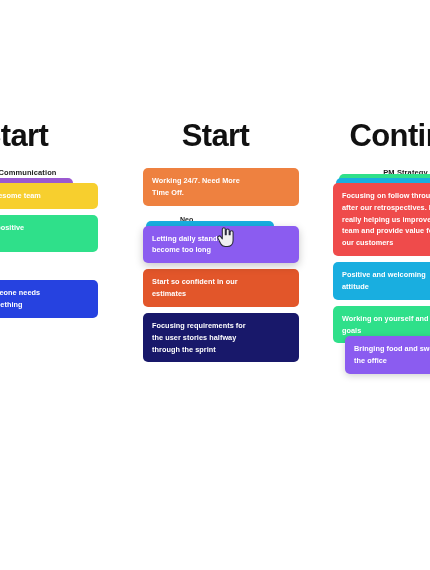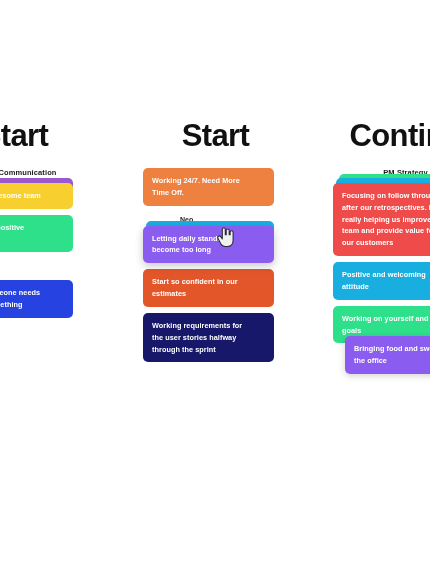--- a/index.html
+++ b/index.html
@@ -75,21 +75,21 @@
     position: relative;
     border-radius: 5px;
     padding: 7px 9px;
     box-sizing: border-box;
     color: #ffffff;
     font-size: 7.3px;
     line-height: 1.62;
     font-weight: 600;
     letter-spacing: 0.05px;
     margin-bottom: 6px;
-    width: 131px;
+    width: 156px;
   }
 
   
   .card.ghost {
     position: absolute;
     left: 3px;
     top: -5px;
     height: 26px;
     width: 128px;
     padding: 0;
@@ -190,21 +190,21 @@
 become too long</span>
         </div>
       </div>
 
       <div class="card" id="t-c3" style="background: rgb(226, 86, 42);">
         <span class="card-text">Start so confident in our
 estimates</span>
       </div>
 
       <div class="card" id="t-c4" style="background: rgb(24, 24, 106);">
-        <span class="card-text">Working requirements for
+        <span class="card-text">Focusing requirements for
 the user stories halfway
 through the sprint</span>
       </div>
     </div>
   </div>
 
   <div class="column" id="col-continue">
     <h2 class="column-title">Continue</h2>
     <div class="column-body">
       <div class="group-label">PM Strategy</div>

